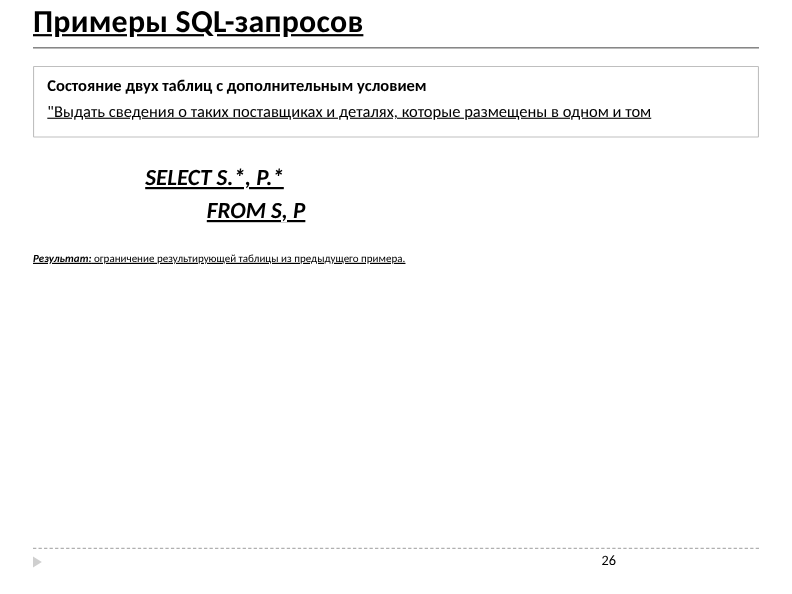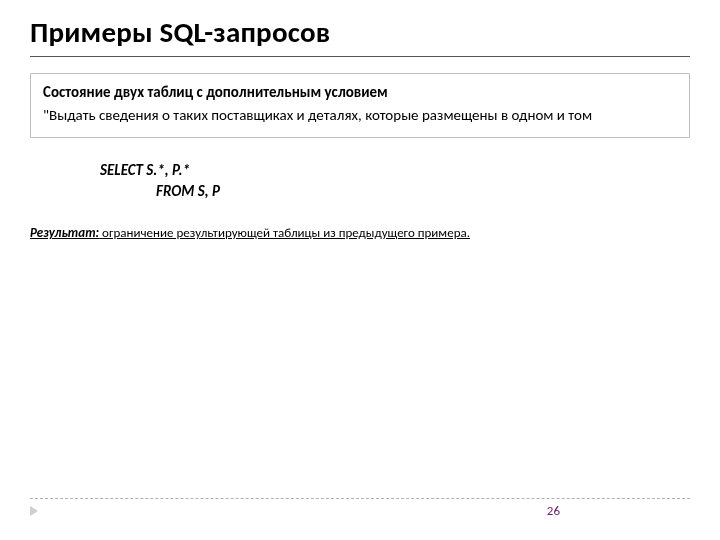--- a/index.html
+++ b/index.html
@@ -5,21 +5,22 @@
     * { margin: 0; padding: 0; box-sizing: border-box; }
     body {
       width: 720px;
       height: 540px;
       background: #fff;
       font-family: "Calibri", "Arial", sans-serif;
       color: #000;
       position: relative;
     }
     .slide {
-      padding: 14px 30px 0 30px;
+      padding: 1px 30px 0 30px;
+      text-decoration: underline;
     }
     .title {
       font-size: 29px;
       font-weight: bold;
       letter-spacing: 0.2px;
       margin-bottom: 6px;
     }
     .hr-top {
       border: none;
       border-top: 1.5px solid #555;
@@ -42,31 +43,31 @@
     .body-text {
       font-size: 15px;
       line-height: 1.35;
       margin-top: 4px;
     }
     .body-text .indent {
       display: block;
       padding-left: 22px;
     }
     .code-block {
-      font-size: 15px;
+      font-size: 21px;
       font-style: italic;
       font-weight: bold;
-      margin: 22px 0 22px 70px;
+      margin: 22px 0 22px 102px;
       line-height: 1.4;
     }
     .code-block .line2, .code-block .line3 {
       padding-left: 56px;
     }
     .result-line {
-      font-size: 13px;
+      font-size: 10px;
       line-height: 1.35;
     }
     .result-label {
       font-weight: bold;
       font-style: italic;
       text-decoration: underline;
     }
     .result-text {
       text-decoration: underline;
     }
@@ -90,21 +91,21 @@
     .marker {
       width: 0; height: 0;
       border-top: 5px solid transparent;
       border-bottom: 5px solid transparent;
       border-left: 8px solid #cfcfcf;
       margin-right: 6px;
     }
     .page-num {
       margin-left: auto;
       margin-right: 130px;
-      color: #701a75;
+      color: #000000;
     }
   </style>
 </head>
 <body>
 
 <div class="slide">
   <div class="title">Примеры SQL-запросов</div>
   <hr class="hr-top">
 
   <div class="fieldset-box">

